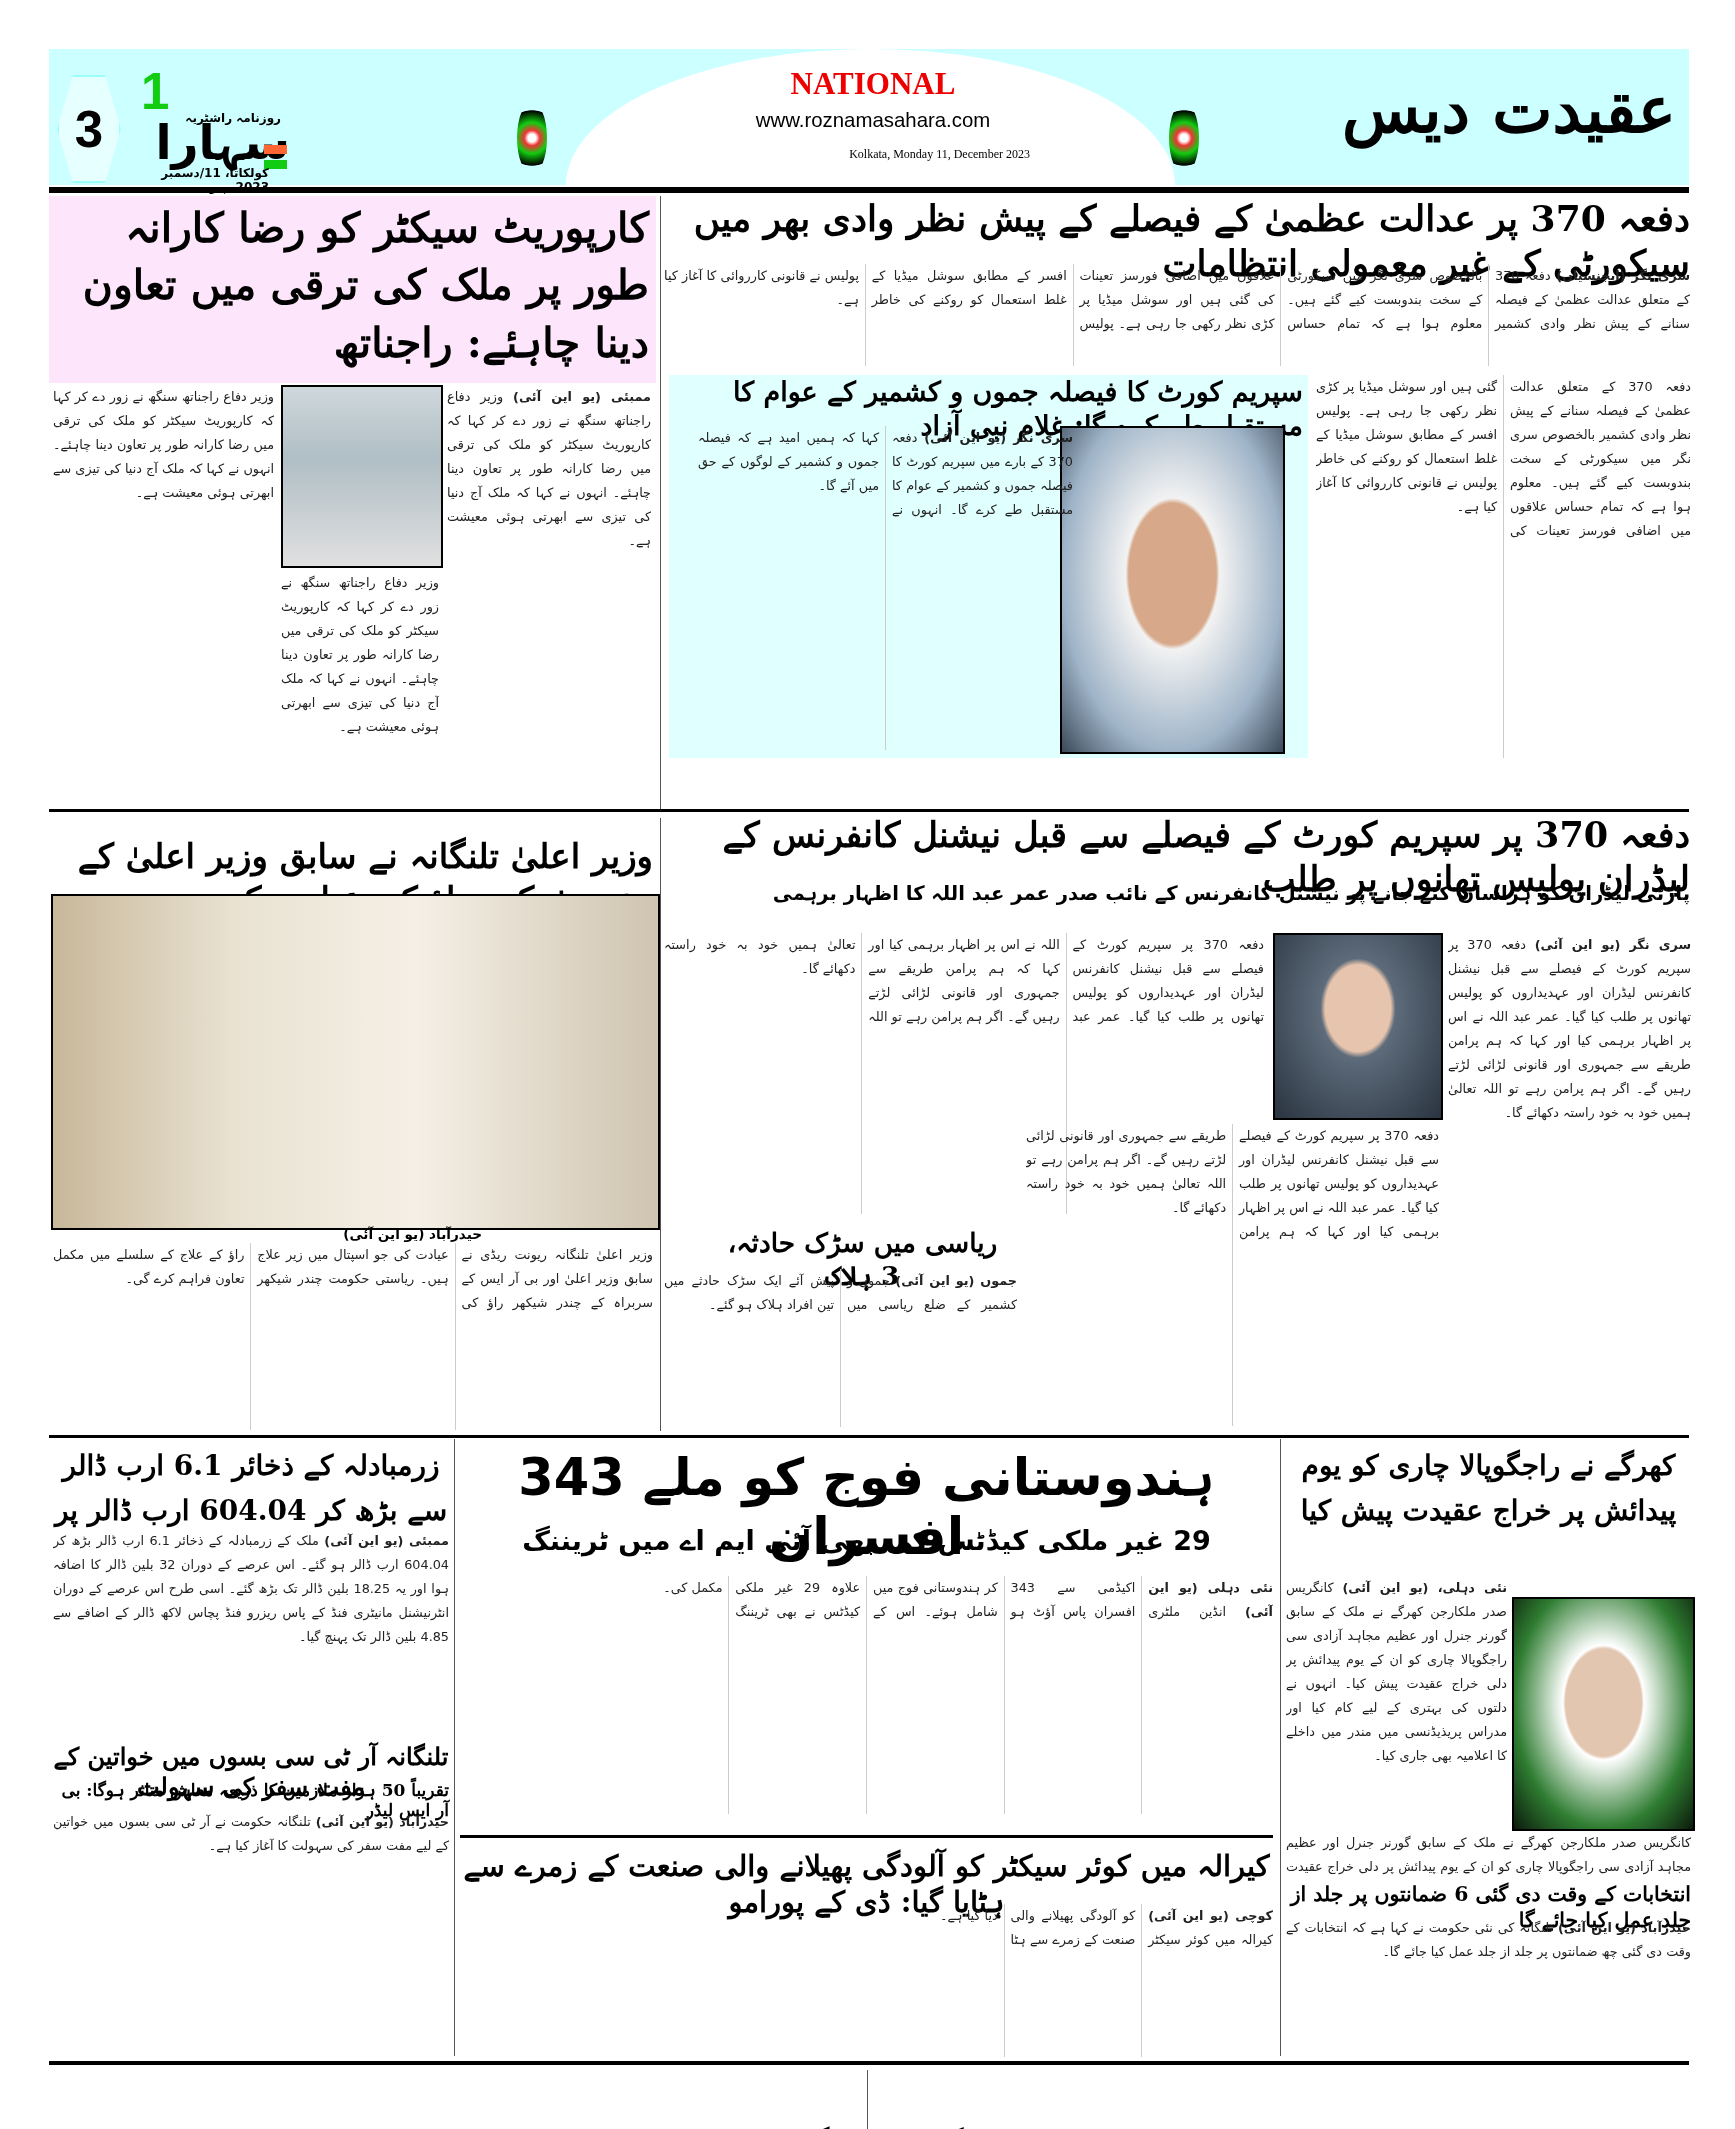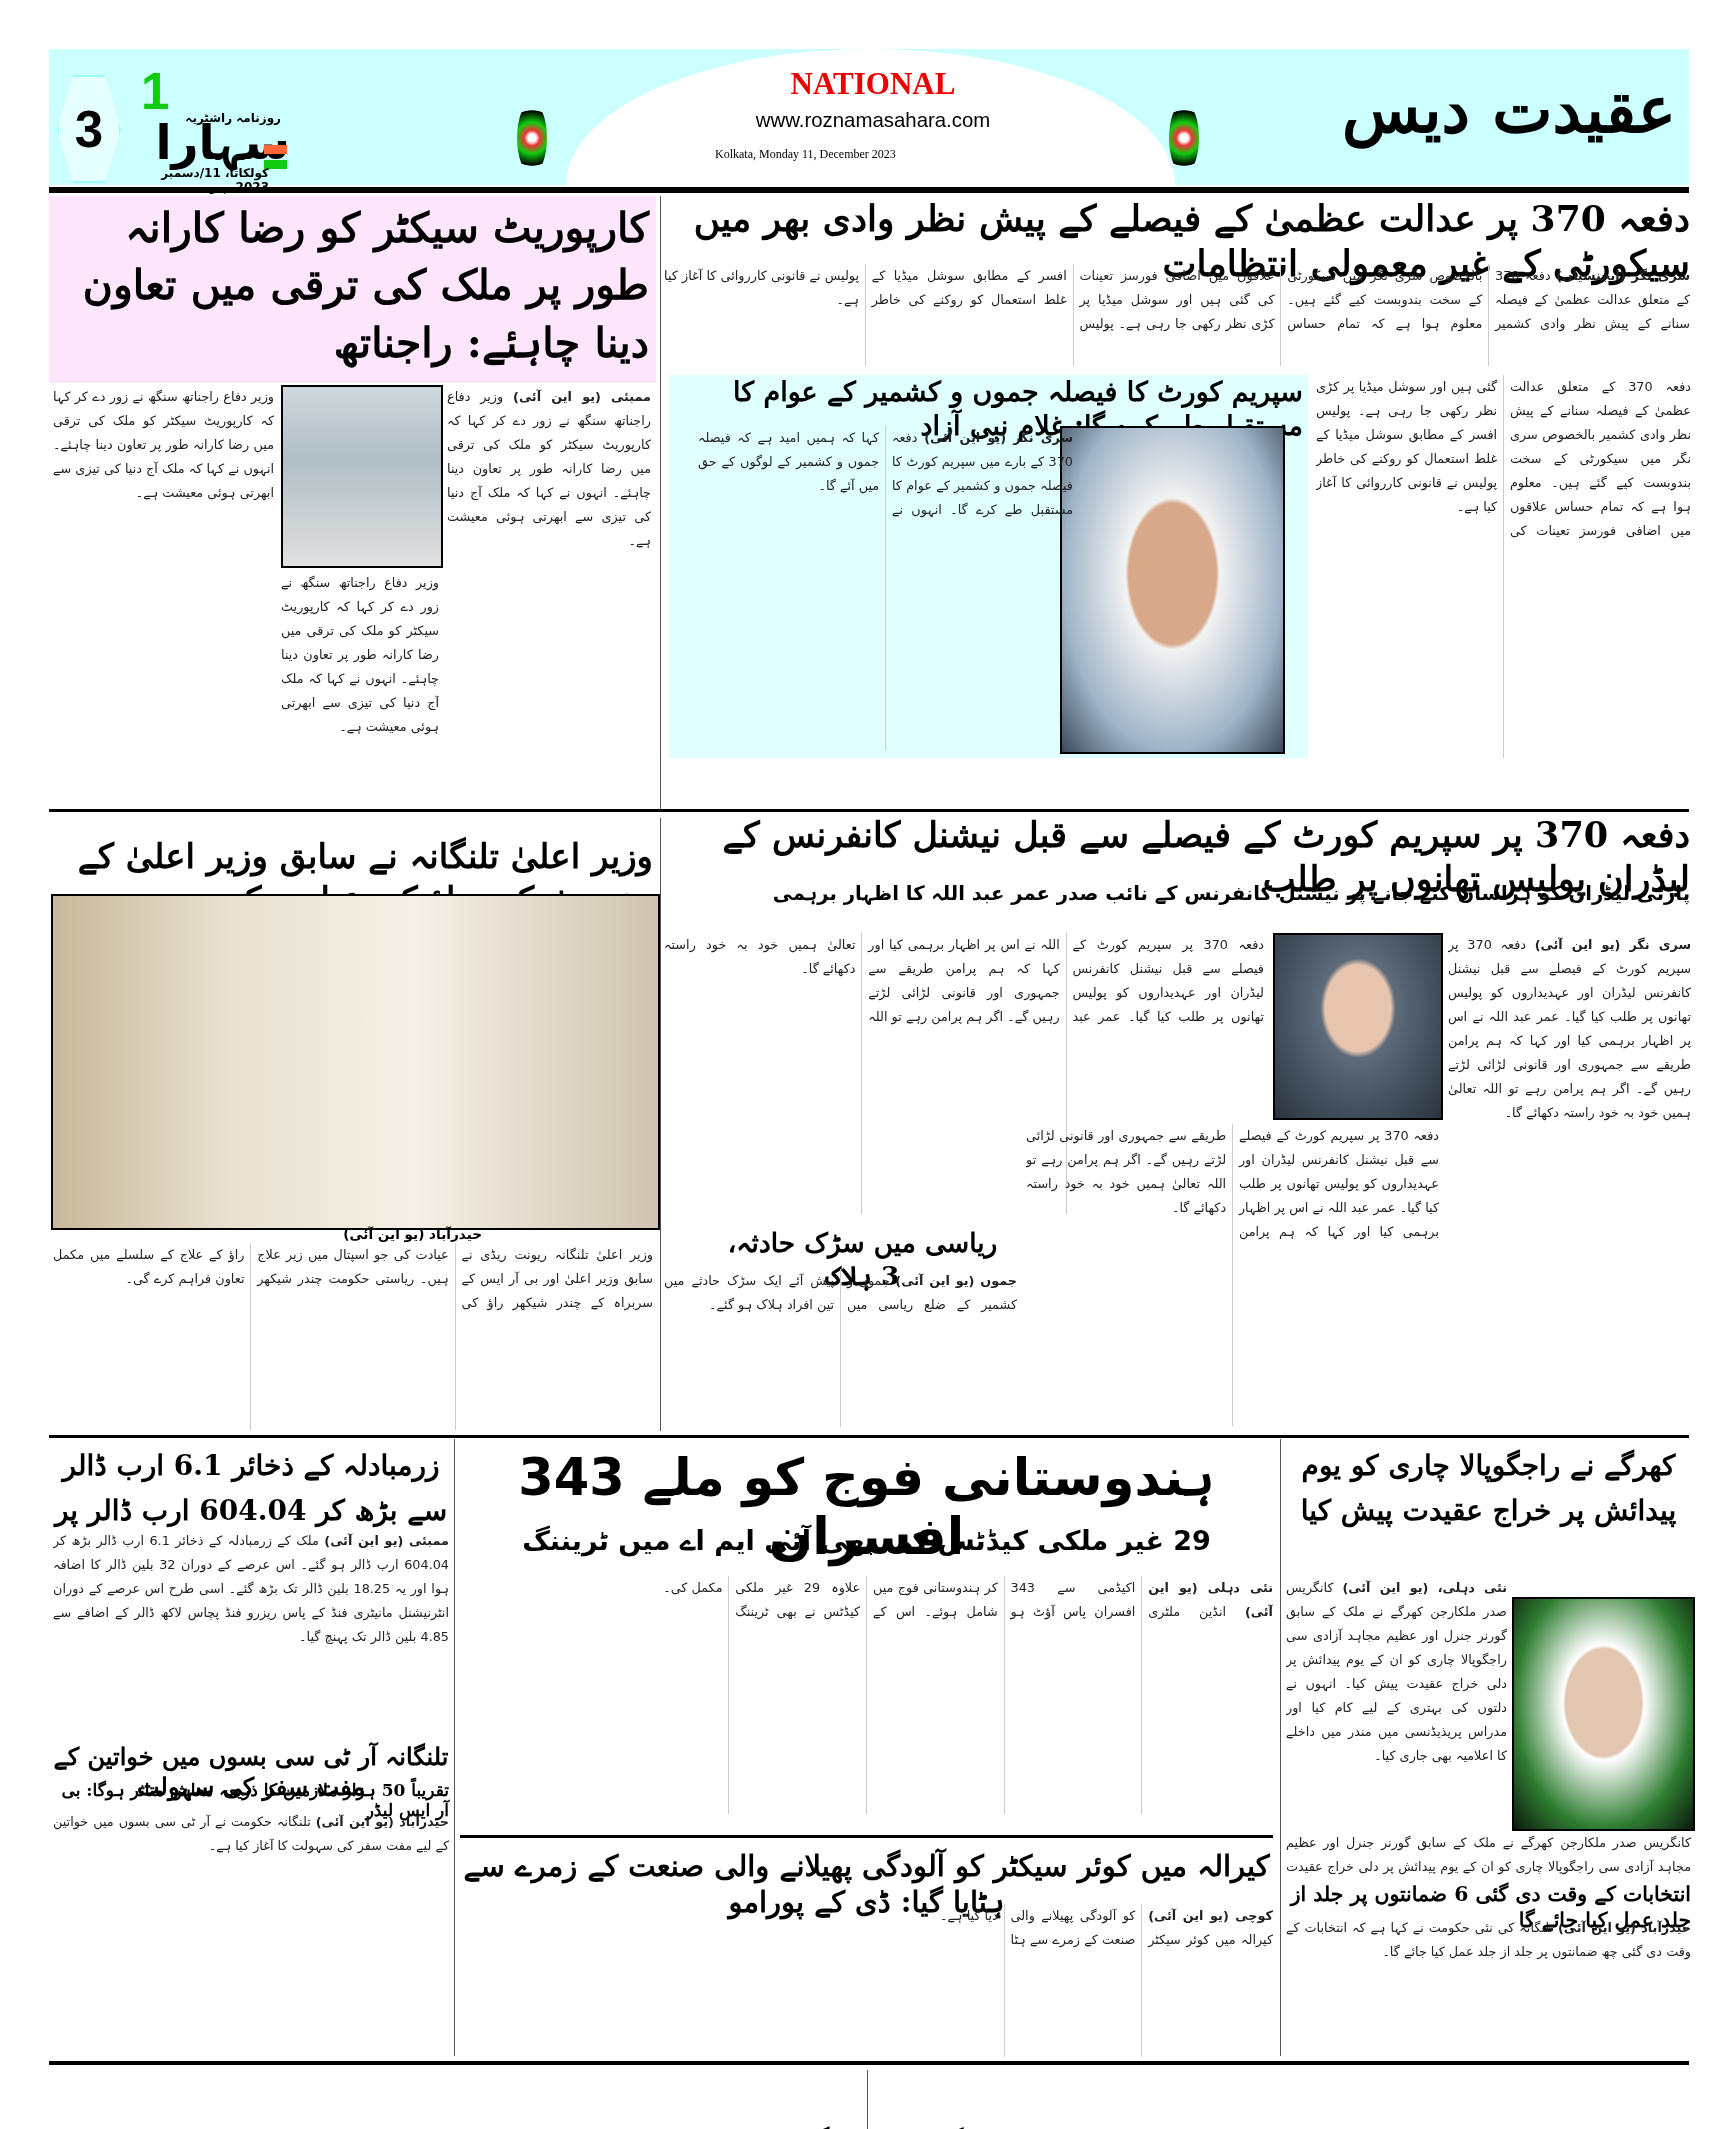--- a/index.html
+++ b/index.html
@@ -11,21 +11,21 @@
   .pagebox{left:57px;top:75px;width:60px;height:104px;background:#e6ffff;border:2.6px solid #9ff;clip-path:polygon(25% 0,75% 0,100% 50%,75% 100%,25% 100%,0 50%);display:flex;align-items:center;justify-content:center;font:bold 51px "Liberation Sans",sans-serif;}
   .logo-one{left:141px;top:62px;width:25.6px;font:bold 51px "Liberation Sans",sans-serif;color:#1c1;}
   .logo-sahara{left:128px;top:115px;width:162px;font:bold 47px "DejaVu Sans",sans-serif;}
   .logo-tag{left:175px;top:111px;width:106px;font:bold 12px "DejaVu Sans",sans-serif;}
   .logo-date{left:128px;top:166px;width:141px;font:bold 12px "DejaVu Sans",sans-serif;}
   .flag-or{left:264px;top:145px;width:23.4px;height:8.5px;background:#f63;}
   .flag-gr{left:264px;top:160px;width:23.4px;height:8.5px;background:#1c1;}
   .burst{width:30px;height:72px;border-radius:50%;background:radial-gradient(circle at 50% 50%,#fff 0 10%,#e33 20%,#1c1 40%,#000 70%,transparent 72%);}
   .national{left:724px;top:66px;width:298px;text-align:center;font:bold 31px "Liberation Serif",serif;color:#e00;}
   .site{left:690px;top:109px;width:366px;text-align:center;font:20.4px "Liberation Sans",sans-serif;}
-  .dateline{left:715px;top:147px;width:315px;text-align:left;font:12px "Liberation Serif",serif;}
+  .dateline{left:715px;top:147px;width:315px;text-align:right;font:12px "Liberation Serif",serif;}
   .section{left:1341px;top:72px;width:336px;font:bold 64px "DejaVu Serif",serif;text-align:center;}
   .rule{height:6px;background:#000;}
   .vline{width:1.3px;background:#555;}
   .hl{font-family:"DejaVu Serif",serif;font-weight:bold;line-height:1.25;}
   .body-text{font-size:12.8px;line-height:24px;color:#222;column-gap:12.8px;column-rule:0.4px solid #ccc;overflow:hidden;direction:rtl;text-align:justify;}
   .dl{font-weight:bold;}
   .pink{background:#fde6fb;}
   .cyan{background:#e0ffff;}
   .photo{border:2.1px solid #000;overflow:hidden;}
   .ph-rajnath{background:linear-gradient(180deg,#cfd8dc 0,#b0bec5 40%,#e0e0e0 100%);}

